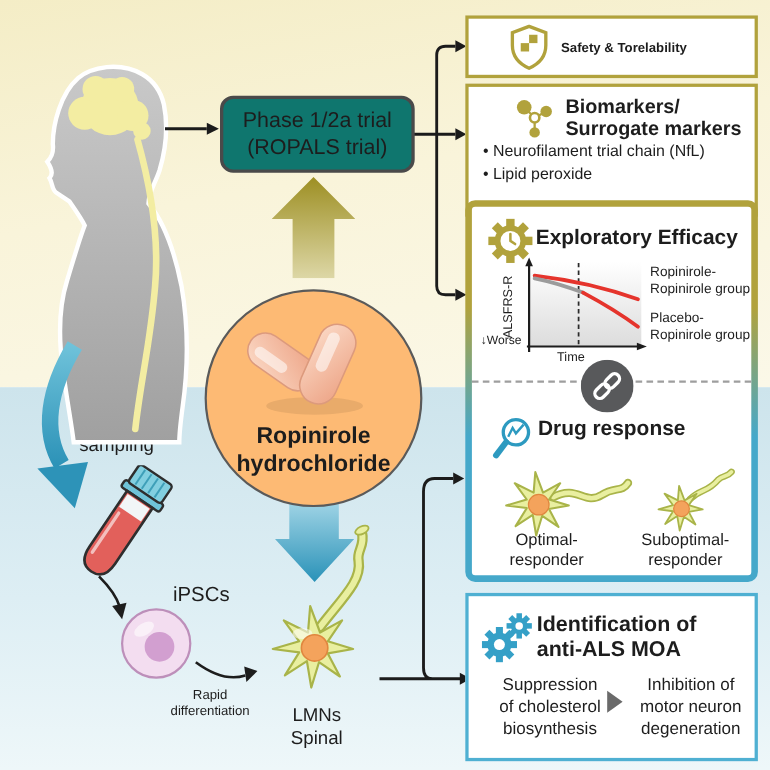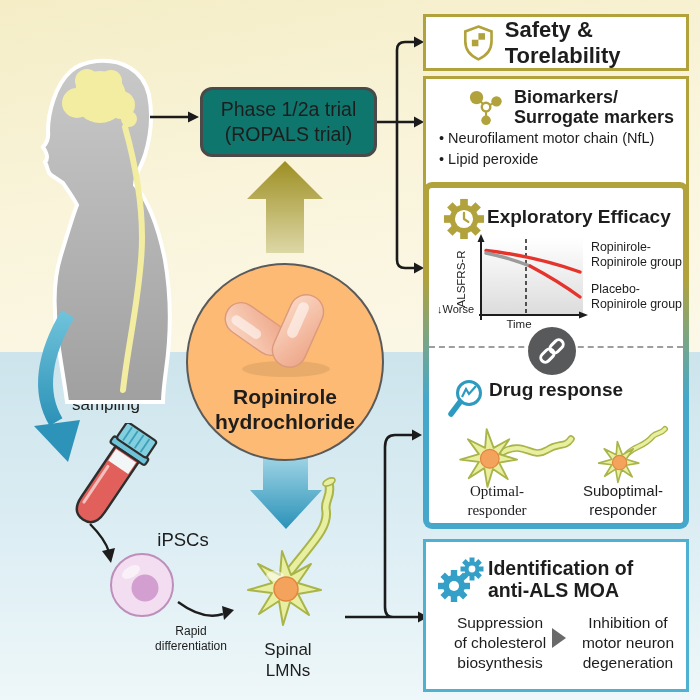--- a/index.html
+++ b/index.html
@@ -20,21 +20,21 @@
              font-size:19.5px;line-height:1.3;z-index:4;}
   .drug-circle{left:186px;top:263px;width:194px;height:194px;background:#fdba74;border:2.5px solid #5a5a5a;
              border-radius:50%;z-index:3;}
   .drug-label{left:16px;top:120px;width:162px;font-size:21px;line-height:1.18;}
   .blood-label{left:60px;top:374px;width:92px;font-size:17px;}
   .ipscs-label{left:148px;top:529px;width:70px;font-size:18.5px;}
   .rapid-label{left:128px;top:624px;width:126px;font-size:12px;}
   .spinal-label{left:240px;top:640px;width:96px;font-size:17px;}
   .sidebox{background:#fff;border:3px solid #b1a23c;z-index:4;box-sizing:border-box;}
   .safety-box{left:423px;top:14px;width:266px;height:57px;display:flex;align-items:center;}
-  .safety-title{font-size:22px;margin-left:10px;}
+  .safety-title{font-size:12px;margin-left:10px;}
   .bio-box{left:423px;top:76px;width:266px;height:121px;}
   .bio-title{left:88px;top:9px;font-size:18px;line-height:1.1;}
   .bio-bullets{left:13px;top:49px;width:245px;font-size:14.5px;line-height:1.45;}
   .big-box{left:423px;top:182px;width:266px;height:347px;border-radius:9px;padding:6px;box-sizing:border-box;
            background:linear-gradient(180deg,#b1a23c 0%,#b1a23c 28%,#45a8ca 62%,#45a8ca 100%);z-index:4;}
   .big-inner{position:relative;width:100%;height:100%;background:#fff;border-radius:3px;}
   .eff-title{left:58px;top:18px;font-size:19px;}
   .grp-label{left:162px;width:92px;font-size:12.4px;line-height:1.18;}
   .dash-sep{left:0;top:158px;width:100%;border-top:2px dashed #9e9e9e;}
   .link-circle{left:99px;top:139px;width:48px;height:48px;z-index:2;}
@@ -190,22 +190,22 @@
     <path d="M56,100 C76,74 94,58 91,40 C89,30 97,27 94,14" fill="none" stroke="#e9efa0" stroke-width="5.5" stroke-linecap="round"></path>
     <ellipse cx="94" cy="12" rx="6.5" ry="3.4" transform="rotate(-25 94 12)" fill="#e9efa0" stroke="#a9b449" stroke-width="1.6"></ellipse>
     <g transform="translate(50,118)">
       <path d="M36,2 L13,6 L24,27 L5,14 L-2,37 L-6,13 L-26,26 L-13,5 L-37,2 L-13,-5 L-27,-24 L-5,-13 L-3,-37 L6,-13 L26,-24 L13,-5 Z" fill="#e9efa0" stroke="#a9b449" stroke-width="2" stroke-linejoin="round"></path>
       <ellipse cx="-10" cy="-12" rx="9" ry="5" fill="#ffffff" opacity="0.55"></ellipse>
       <circle cx="1" cy="1" r="12" fill="#f4a35c" stroke="#e0873f" stroke-width="1.5"></circle>
     </g>
   </svg>
 
   <div class="abs txt ctr spinal-label">
+    <div>LMNs</div>
     <div>Spinal</div>
-    <div>LMNs</div>
   </div>
 
   <svg class="abs" style="left:370px;top:30px;z-index:2;" width="58" height="250" viewBox="0 0 58 250">
     <path d="M2,92 H27 M27,92 V20 Q27,12 35,12 H44 M27,92 V230 Q27,238 35,238 H44 M27,92 H44" fill="none" stroke="#1b1b1b" stroke-width="2.6"></path>
     <polygon points="44,6.5 44,17.5 54,12" fill="#1b1b1b"></polygon>
     <polygon points="44,86.5 44,97.5 54,92" fill="#1b1b1b"></polygon>
     <polygon points="44,232.5 44,243.5 54,238" fill="#1b1b1b"></polygon>
   </svg>
 
   <svg class="abs" style="left:340px;top:425px;z-index:2;" width="92" height="202" viewBox="0 0 92 202">
@@ -231,21 +231,21 @@
       <circle cx="9" cy="9" r="7" fill="#b1a23c"></circle>
       <circle cx="30" cy="13" r="5.5" fill="#b1a23c"></circle>
       <circle cx="19" cy="33" r="5" fill="#b1a23c"></circle>
       <circle cx="19" cy="19" r="4.5" fill="#ffffff" stroke="#b1a23c" stroke-width="2.5"></circle>
     </svg>
     <div class="abs b bio-title">
       <div>Biomarkers/</div>
       <div>Surrogate markers</div>
     </div>
     <div class="abs bio-bullets">
-      <div>• Neurofilament motor chain (NfL)</div>
+      <div>• Neurofilament trial chain (NfL)</div>
       <div>• Lipid peroxide</div>
     </div>
   </div>
 
   <div class="abs big-box">
     <div class="big-inner">
 
       <svg class="abs" style="left:14px;top:10px;" width="42" height="42" viewBox="0 0 44 44">
         <g transform="translate(22,22)">
           <g fill="#b1a23c">
@@ -321,21 +321,21 @@
 
       <svg class="abs" style="left:148px;top:236px;" width="100" height="64" viewBox="0 0 100 64">
         <path d="M50,30 C60,20 66,24 76,12 C80,8 84,10 88,5" fill="none" stroke="#a9b449" stroke-width="6" stroke-linecap="round"></path>
         <path d="M50,30 C60,20 66,24 76,12 C80,8 84,10 88,5" fill="none" stroke="#e9efa0" stroke-width="3.4" stroke-linecap="round"></path>
         <g transform="translate(42,38) scale(0.55)">
           <path d="M36,2 L13,6 L24,27 L5,14 L-2,37 L-6,13 L-26,26 L-13,5 L-37,2 L-13,-5 L-27,-24 L-5,-13 L-3,-37 L6,-13 L26,-24 L13,-5 Z" fill="#e9efa0" stroke="#a9b449" stroke-width="3" stroke-linejoin="round"></path>
           <circle cx="1" cy="1" r="13" fill="#f4a35c" stroke="#e0873f" stroke-width="2"></circle>
         </g>
       </svg>
 
-      <div class="abs txt ctr resp-label" style="left:10px;font-family:Liberation Serif, serif;">
+      <div class="abs txt ctr resp-label" style="left:10px;">
         <div>Optimal-</div>
         <div>responder</div>
       </div>
       <div class="abs txt ctr resp-label" style="left:136px;">
         <div>Suboptimal-</div>
         <div>responder</div>
       </div>
     </div>
   </div>
 

